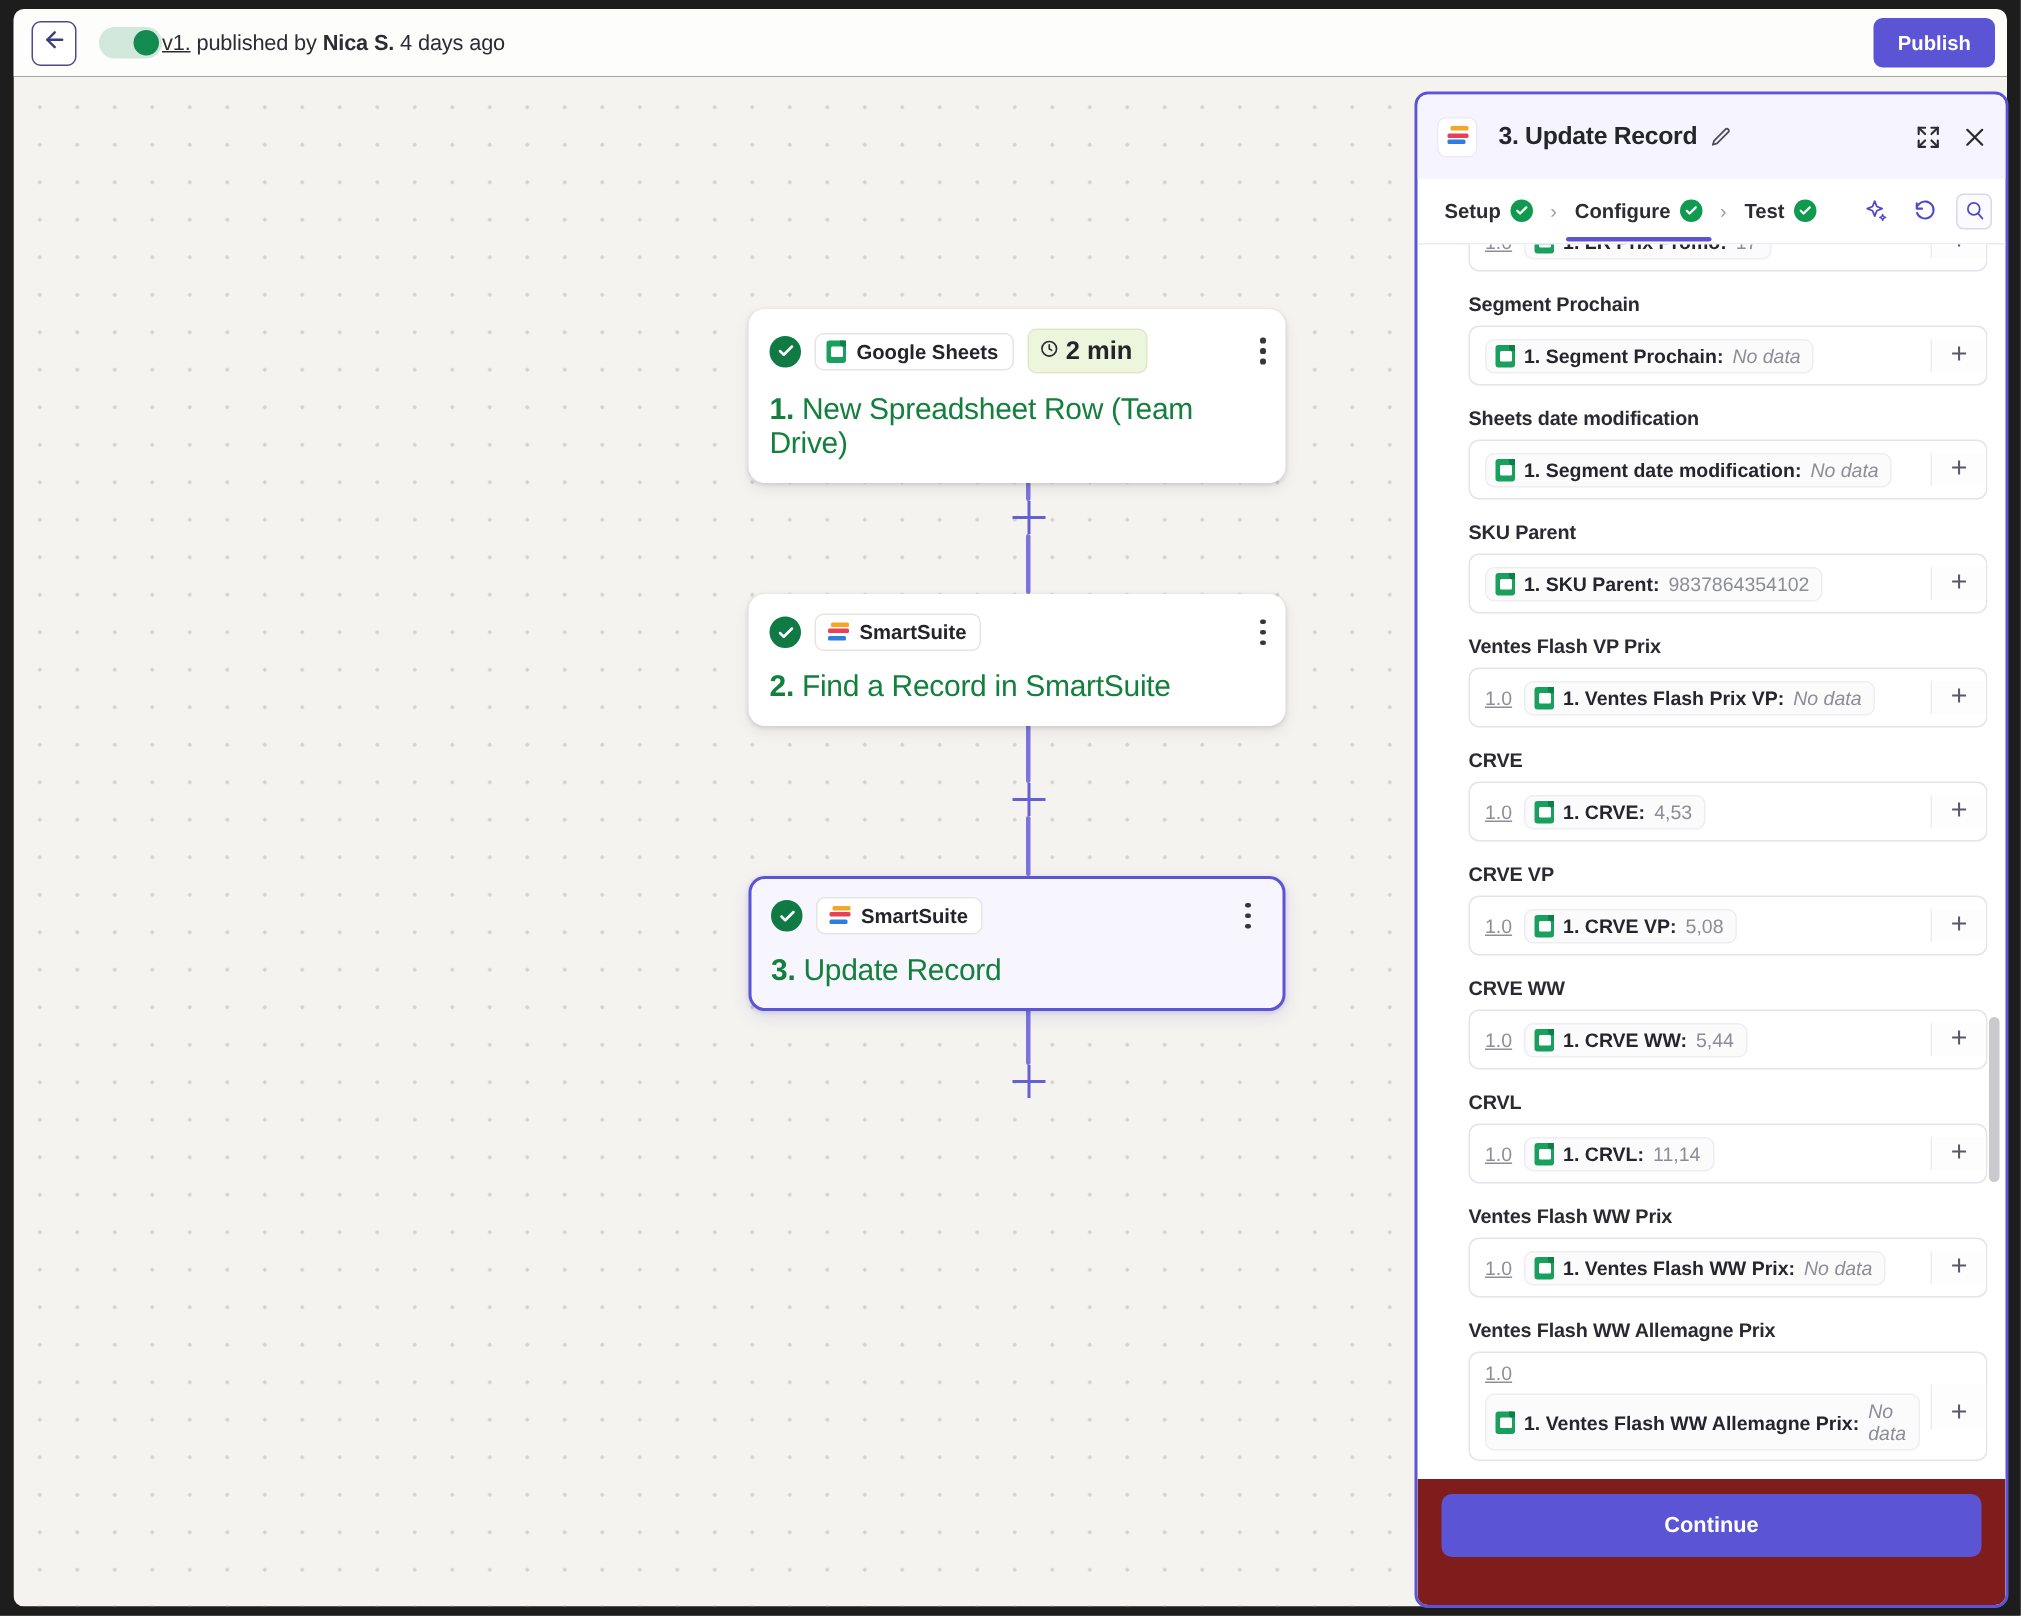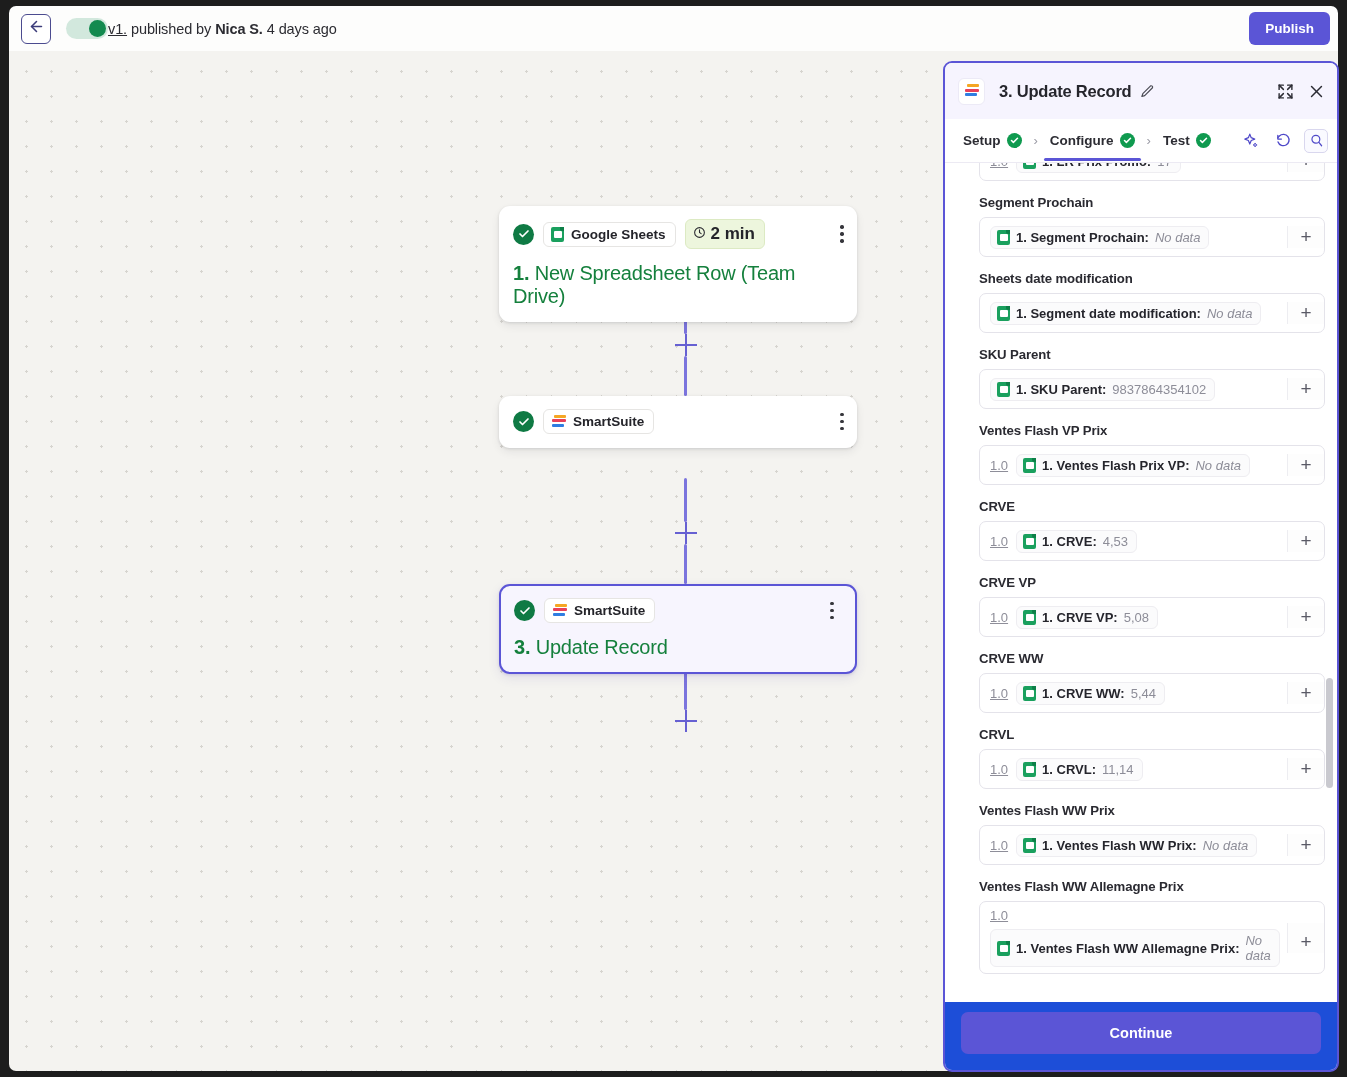--- a/index.html
+++ b/index.html
@@ -352,22 +352,22 @@
     color: #5a5a66;
     font-size: 19px;
     cursor: pointer;
     flex: none;
     background: #fdfdfd;
   }
   .field-input.tall .fi-plus { align-items: flex-start; padding-top: 8px; }
 
   .panel-footer {
     flex: none;
-    padding: 10px 16px 16px 16px;
-    background: #1d4ed8;
+    padding: 10px 16px 32px 16px;
+    background: #7f1d1d;
   }
   .continue-btn {
     width: 100%;
     background: #5b55d6;
     color: #fff;
     border: none;
     border-radius: 7px;
     padding: 13px 0;
     font-size: 14.5px;
     font-weight: bold;
@@ -471,20 +471,23 @@
               <span class="b2"></span>
               <span class="b3"></span>
             </span>
           <span>SmartSuite</span>
         </div>
         <div class="kebab">
             <i></i>
             <i></i>
             <i></i>
           </div>
+      </div>
+      <div class="node-title">
+        <b>2.</b><span> Find a Record in SmartSuite</span>
       </div>
     </div>
 
     <div class="node selected" style="left:490px; top:533px;">
       <div class="node-top">
         <div class="check-badge">
           <svg width="12" height="12" viewBox="0 0 24 24" fill="none" stroke="#fff" stroke-width="3.4" stroke-linecap="round" stroke-linejoin="round">
               <path d="M20 6L9 17l-5-5"></path>
             </svg>
         </div>

